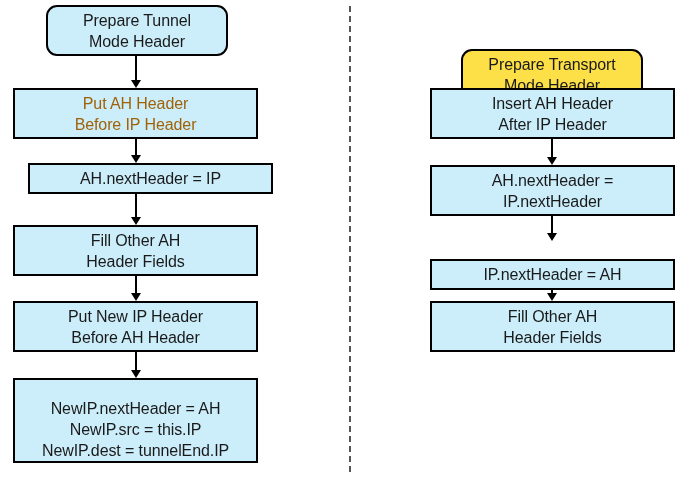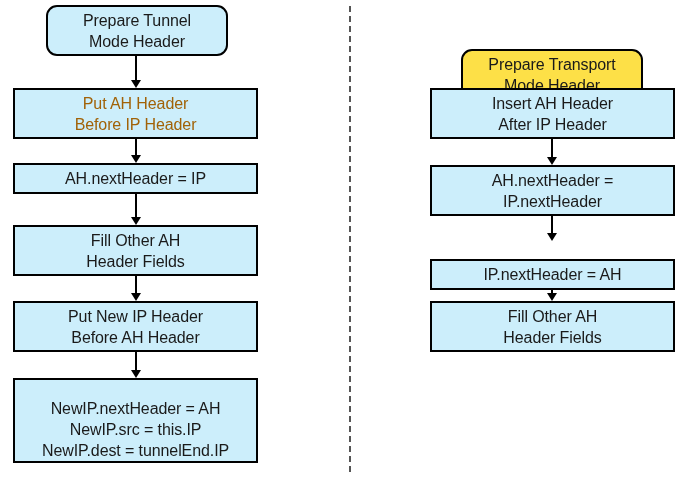--- a/index.html
+++ b/index.html
@@ -91,21 +91,21 @@
         <div class="head" style="top: 17px;"></div>
       </div>
       <div class="connector" style="left: 136px; top: 352px; height: 26px;">
         <div class="stem" style="height: 19px;"></div>
         <div class="head" style="top: 18px;"></div>
       </div>
       <div class="node terminal" style="left: 46px; top: 5px; width: 182px; height: 51px; background: rgb(204, 238, 251); border-color: rgb(0, 0, 0); color: rgb(26, 26, 26);"><span>Prepare Tunnel
 Mode Header</span></div>
       <div class="node" style="left: 13px; top: 88px; width: 245px; height: 51px; background: rgb(204, 238, 251); border-color: rgb(0, 0, 0); color: #a16207;"><span>Put AH Header
 Before IP Header</span></div>
-      <div class="node" style="left: 13px; top: 163px; width: 245px; height: 31px; background: rgb(204, 238, 251); border-color: rgb(0, 0, 0); color: rgb(26, 26, 26);"><span>AH.nextHeader = IP</span></div>
+      <div class="node" style="left: 28px; top: 163px; width: 245px; height: 31px; background: rgb(204, 238, 251); border-color: rgb(0, 0, 0); color: rgb(26, 26, 26);"><span>AH.nextHeader = IP</span></div>
       <div class="node" style="left: 13px; top: 225px; width: 245px; height: 51px; background: rgb(204, 238, 251); border-color: rgb(0, 0, 0); color: rgb(26, 26, 26);"><span>Fill Other AH
 Header Fields</span></div>
       <div class="node" style="left: 13px; top: 301px; width: 245px; height: 51px; background: rgb(204, 238, 251); border-color: rgb(0, 0, 0); color: rgb(26, 26, 26);"><span>Put New IP Header
 Before AH Header</span></div>
       <div class="node" style="left: 13px; top: 378px; width: 245px; height: 85px; background: rgb(204, 238, 251); border-color: rgb(0, 0, 0); color: rgb(26, 26, 26); align-items: flex-end;"><span>NewIP.nextHeader = AH
 NewIP.src = this.IP
 NewIP.dest = tunnelEnd.IP</span></div>
     </div>
     <div>
       <div class="connector" style="left: 552px; top: 56px; height: 32px;">

